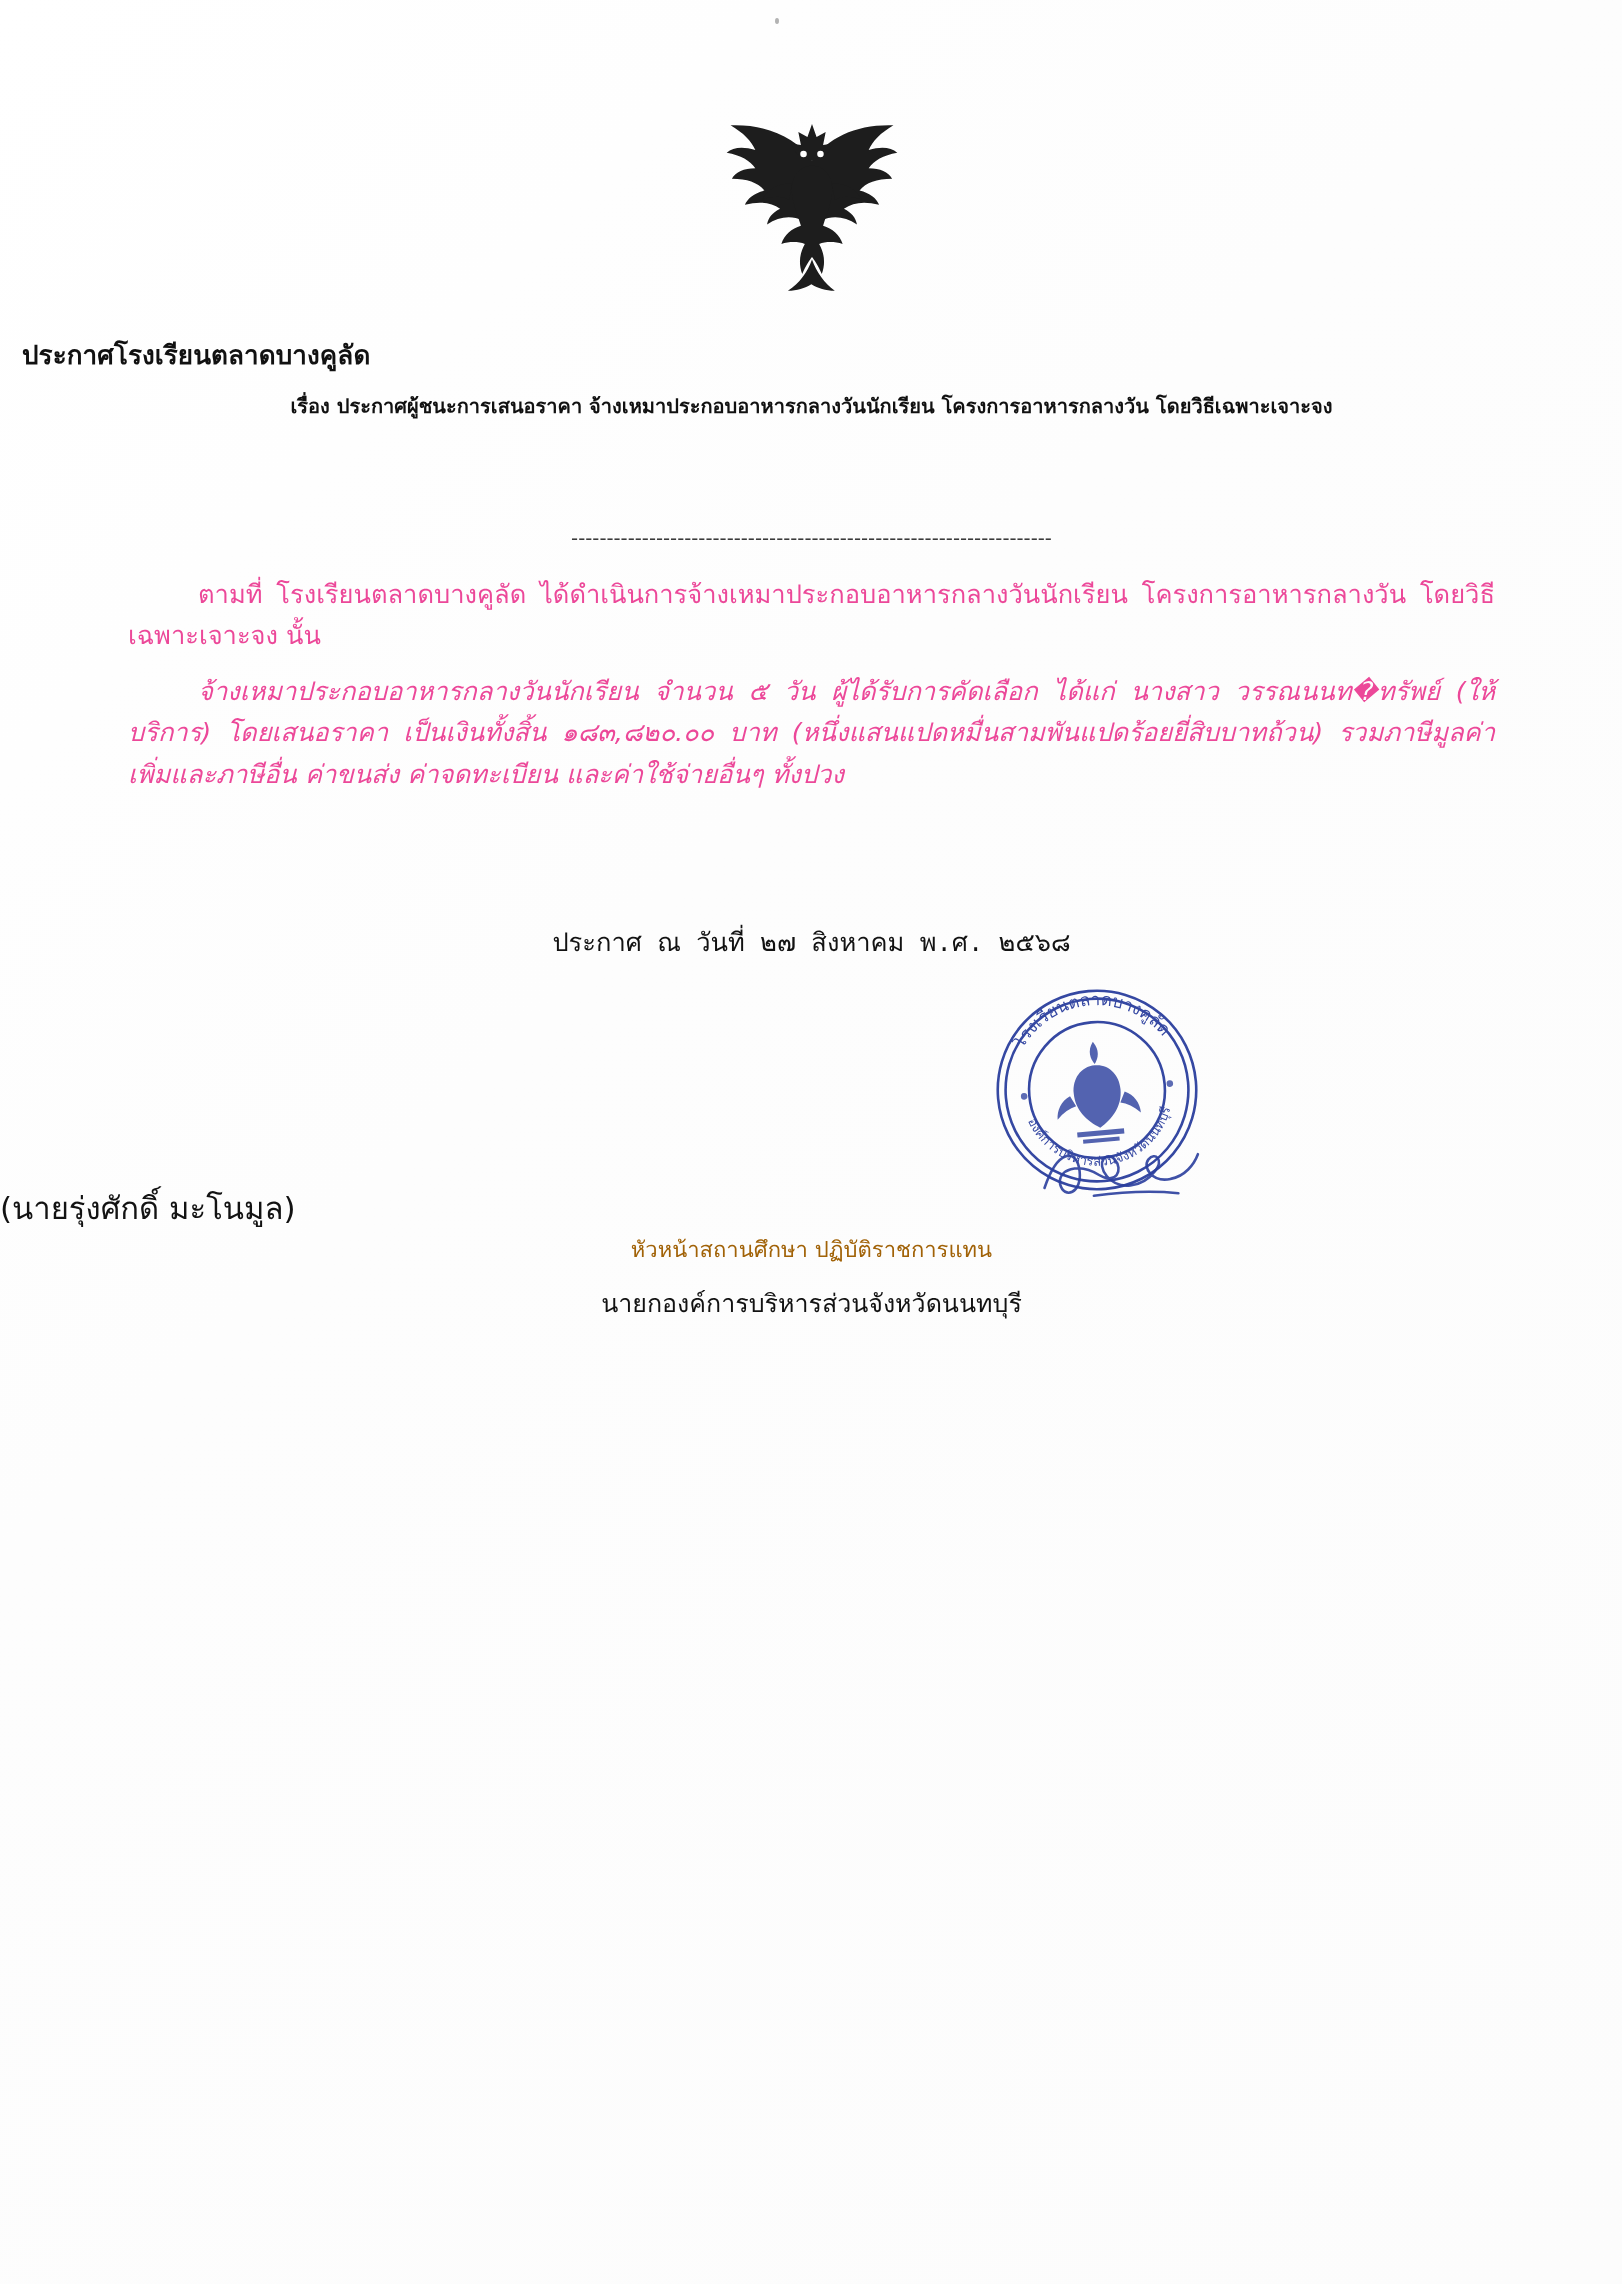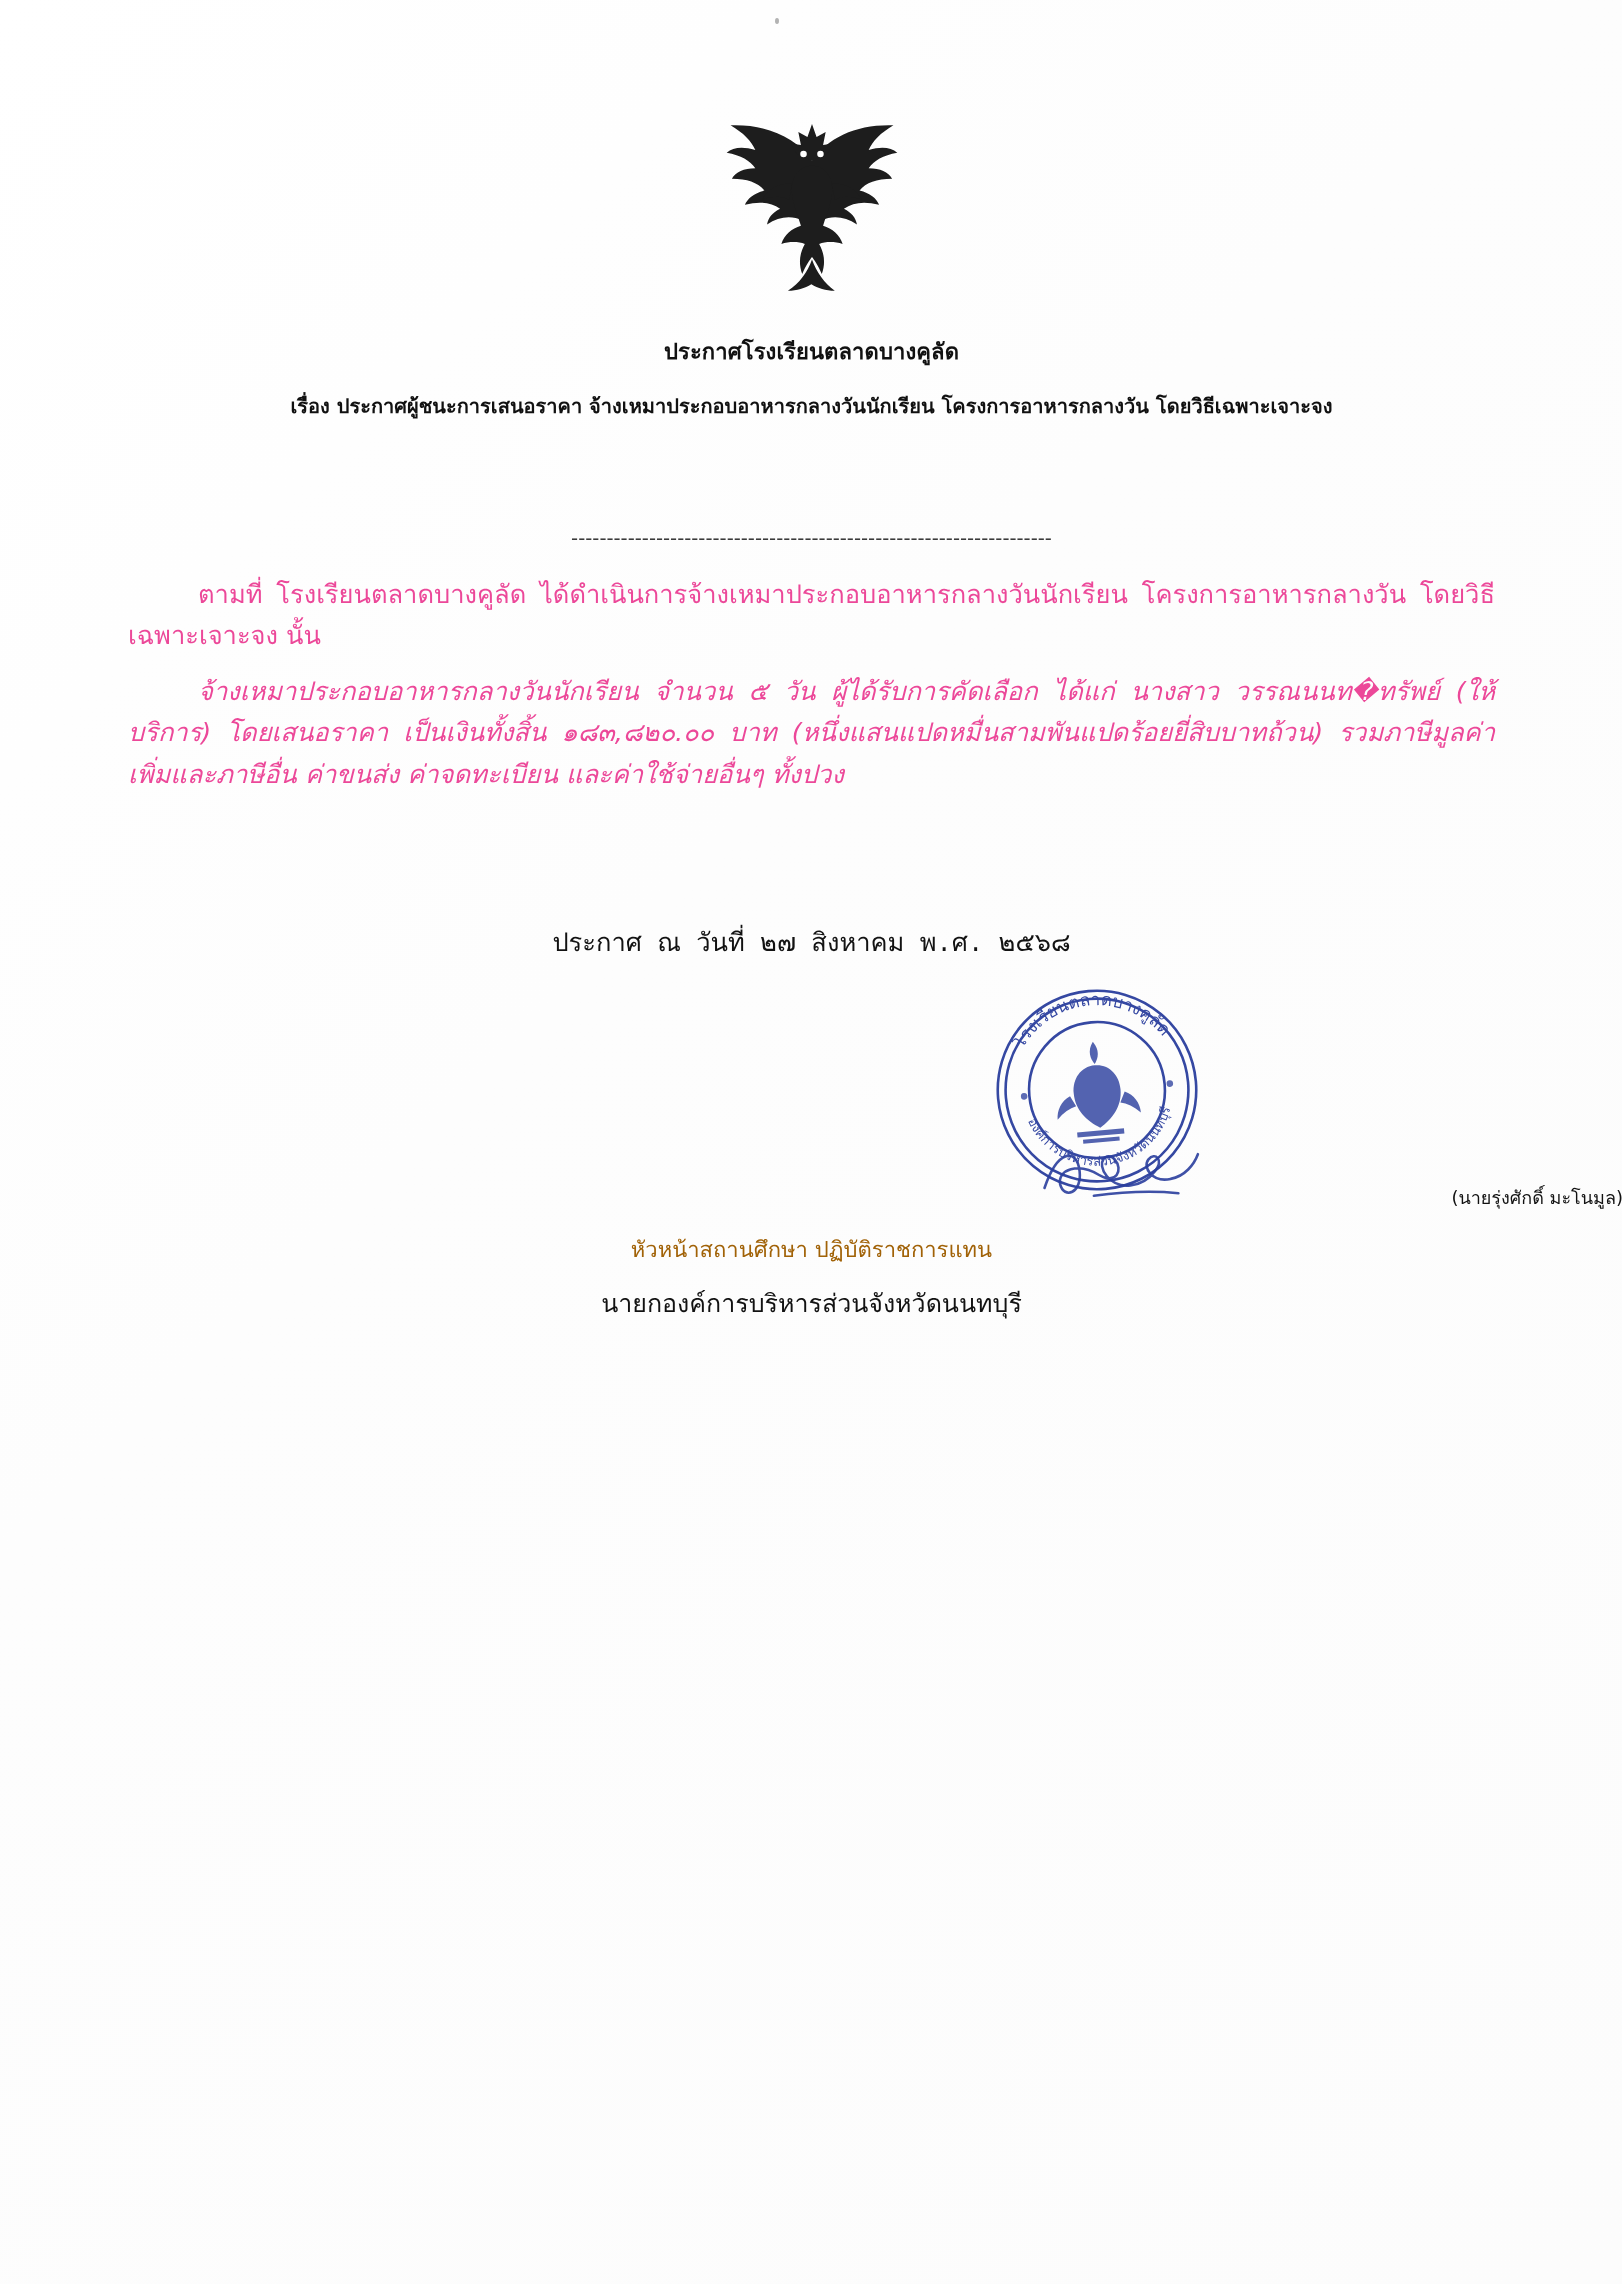--- a/index.html
+++ b/index.html
@@ -44,25 +44,25 @@
     width: 215px;
     height: 215px;
   }
 
   
   .doc-title {
     position: absolute;
     left: 0;
     right: 0;
     top: 334px;
-    text-align: center;
-    font-size: 22px;
+    font-size: 26px;
     font-weight: 700;
     color: #111;
     letter-spacing: 0.1px;
+    padding-left: 22px;
   }
   .doc-subject {
     position: absolute;
     left: 137px;
     right: 137px;
     top: 392px;
     text-align: center;
     font-size: 20px;
     font-weight: 700;
     color: #111;
@@ -113,22 +113,22 @@
     color: #121212;
     font-family: Liberation Mono, monospace;
   }
 
   
   .sign-name {
     position: absolute;
     left: 0;
     right: 0;
     top: 1183px;
-    text-align: right;
-    font-size: 18px;
+    text-align: left;
+    font-size: 31px;
     color: #121212;
   }
   .sign-pos1 {
     position: absolute;
     left: 0;
     right: 0;
     top: 1232px;
     text-align: center;
     font-size: 22px;
     color: #a16207;

